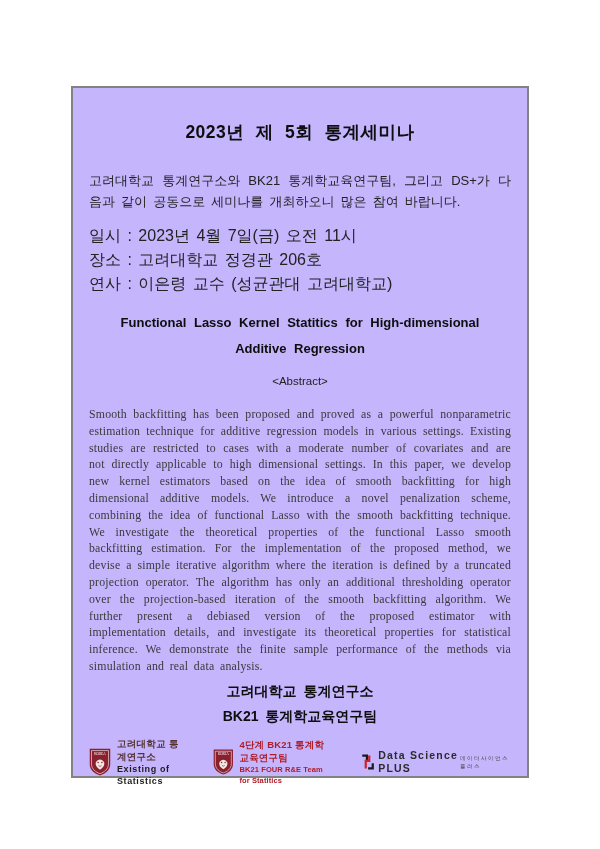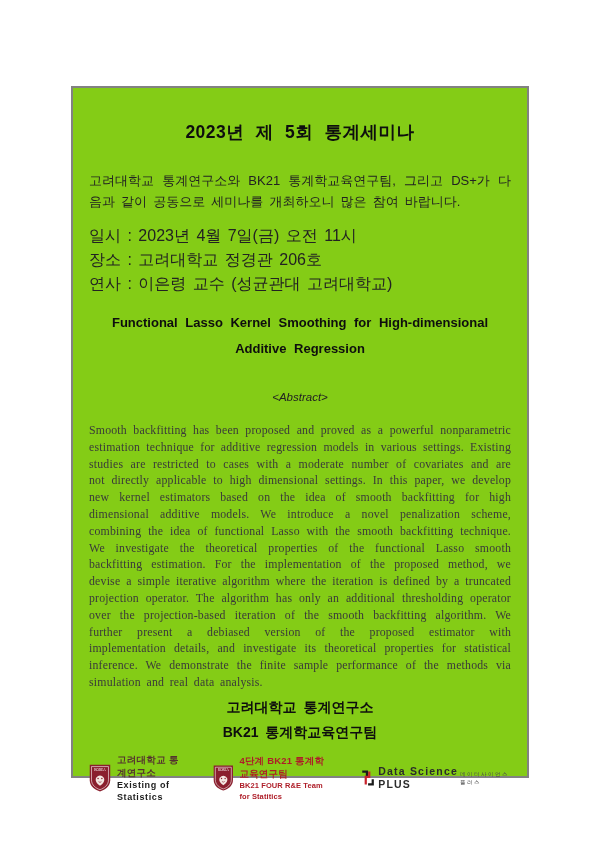--- a/index.html
+++ b/index.html
@@ -14,21 +14,21 @@
     background:#ffffff;
     overflow:hidden;
   }
   .frame {
     position:absolute;
     left:71px; top:86px;
     width:458px; height:692px;
     box-sizing:border-box;
     border:2px solid #828282;
     padding:0 16px;
-    background:#84cc16;
+    background:#c4b5fd;
   }
   .doc-title {
     margin-top:32px;
     text-align:center;
     font-size:17.5px;
     font-weight:bold;
     color:#0e0e0e;
     letter-spacing:0.5px;
     word-spacing:6px;
     line-height:24px;
@@ -52,26 +52,25 @@
     margin-top:14px;
     text-align:center;
     font-size:13px;
     font-weight:bold;
     color:#0e0e0e;
     line-height:26px;
     word-spacing:4px;
     padding:0 8px;
   }
   .abstract-head {
-    margin-top:26px;
+    margin-top:10px;
     text-align:center;
     font-size:11.5px;
     color:#222222;
     line-height:18px;
-    font-style:italic;
   }
   .abstract {
     margin-top:16px;
     font-family:"Liberation Serif", serif;
     font-size:11.8px;
     color:#3a3a3a;
     line-height:16.8px;
     text-align:justify;
     word-spacing:2.5px;
     letter-spacing:0.2px;
@@ -127,21 +126,21 @@
     <div class="doc-title">2023년 제 5회 통계세미나</div>
 
     <div class="intro">고려대학교 통계연구소와 BK21 통계학교육연구팀, 그리고 DS+가 다음과 같이 공동으로 세미나를 개최하오니 많은 참여 바랍니다.</div>
 
     <div class="details">
       <div>일시 : 2023년 4월 7일(금) 오전 11시</div>
       <div>장소 : 고려대학교 정경관 206호</div>
       <div>연사 : 이은령 교수 (성균관대 고려대학교)</div>
     </div>
 
-    <div class="en-title">Functional Lasso Kernel Smoothing for High-dimensional Additive Regression</div>
+    <div class="en-title">Functional Lasso Kernel Statitics for High-dimensional Additive Regression</div>
 
     <div class="abstract-head">&lt;Abstract&gt;</div>
 
     <div class="abstract">Smooth backfitting has been proposed and proved as a powerful nonparametric estimation technique for additive regression models in various settings. Existing studies are restricted to cases with a moderate number of covariates and are not directly applicable to high dimensional settings. In this paper, we develop new kernel estimators based on the idea of smooth backfitting for high dimensional additive models. We introduce a novel penalization scheme, combining the idea of functional Lasso with the smooth backfitting technique. We investigate the theoretical properties of the functional Lasso smooth backfitting estimation. For the implementation of the proposed method, we devise a simple iterative algorithm where the iteration is defined by a truncated projection operator. The algorithm has only an additional thresholding operator over the projection-based iteration of the smooth backfitting algorithm. We further present a debiased version of the proposed estimator with implementation details, and investigate its theoretical properties for statistical inference. We demonstrate the finite sample performance of the methods via simulation and real data analysis.</div>
 
     <div class="hosts">
       <div>고려대학교 통계연구소</div>
       <div>BK21 통계학교육연구팀</div>
     </div>
 

